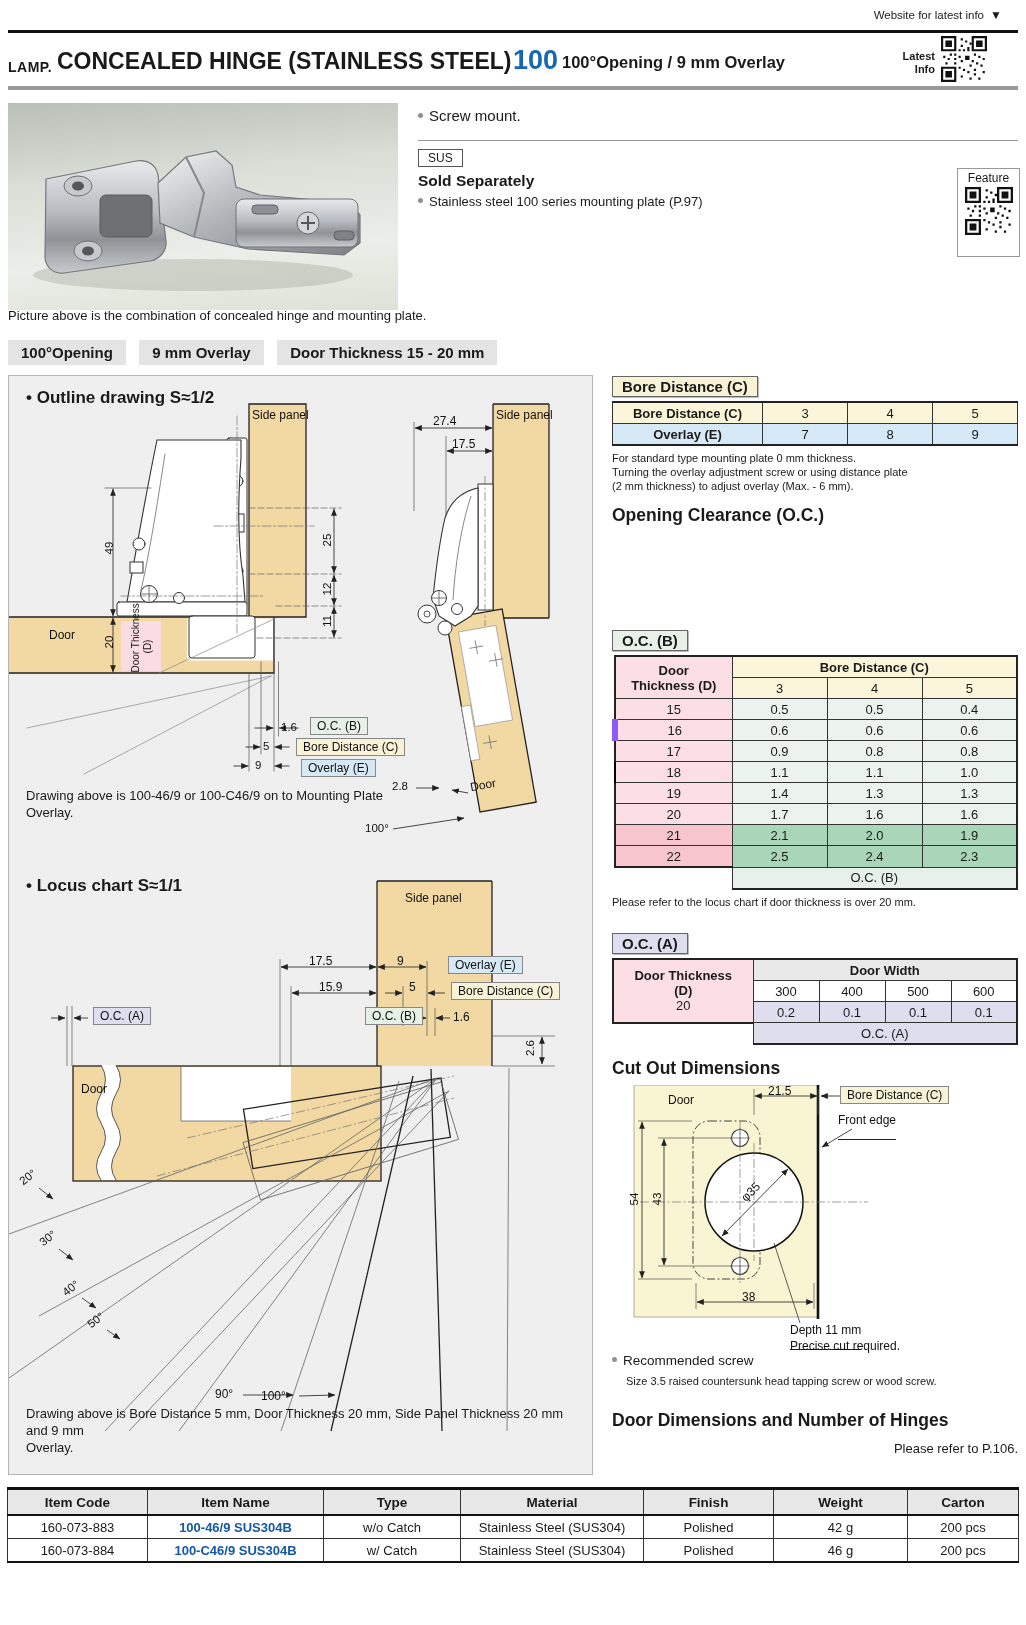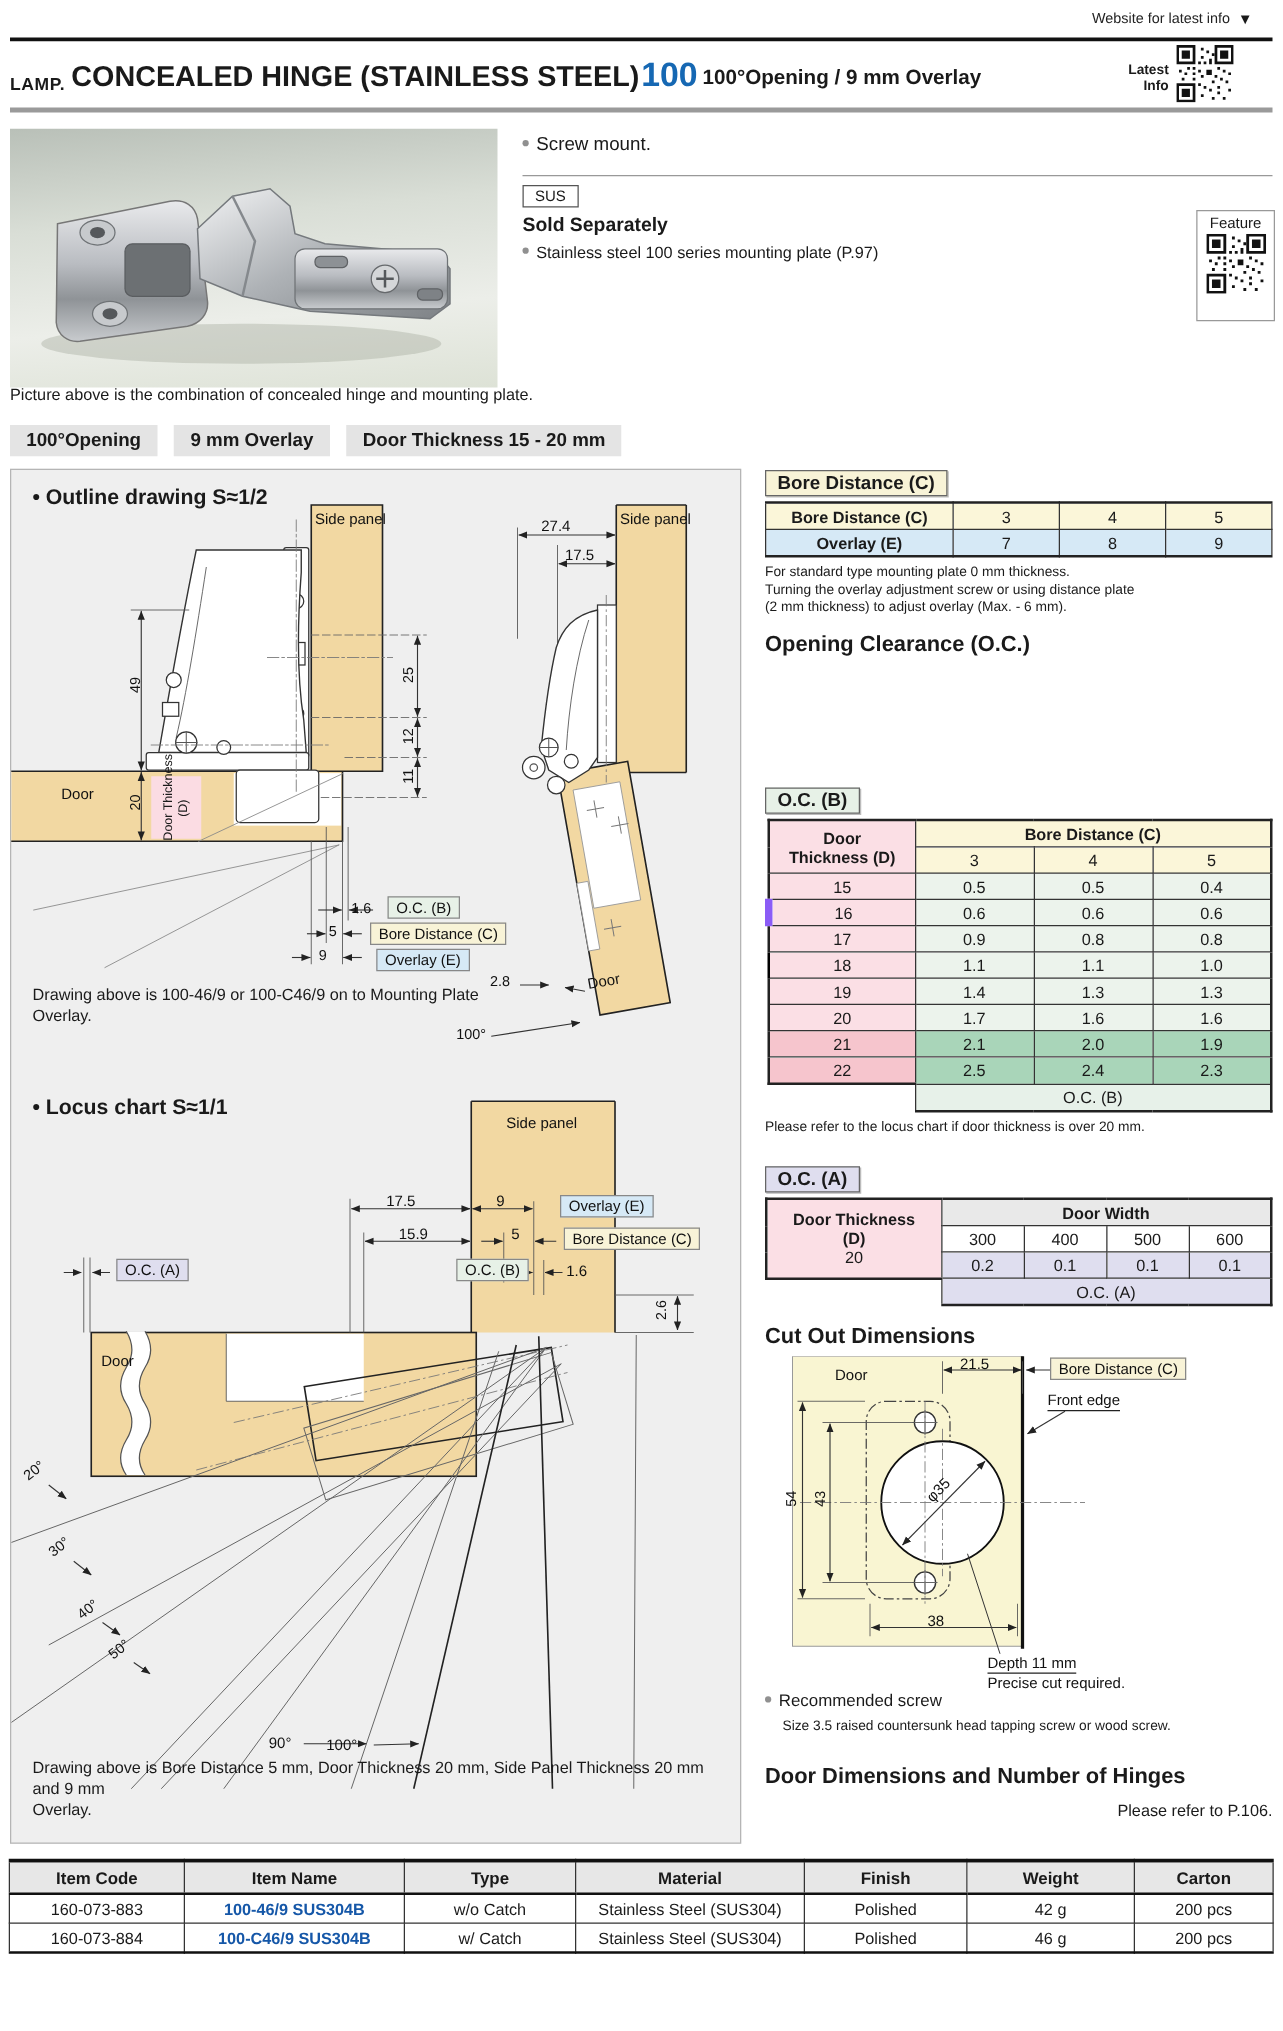--- a/index.html
+++ b/index.html
@@ -62,21 +62,21 @@
   .c-pink{background:#fbdfe5}
   .c-pinkd{background:#f6c5cd}
   .c-green{background:#ecf3ec}
   .c-greend{background:#a9d5b9}
   .c-greenf{background:#e7f1e9}
   .c-gray{background:#e9e9e9}
   .c-lav{background:#dfdeef}
   .c-white{background:#fff}
   
   .cutwrap{position:absolute;left:612px;top:1085px;width:406px;height:268px}
-  .ulab{border-bottom:1px solid #222;padding-bottom:1px}
+  .ulab{border-bottom:1px solid #222;padding-bottom:12px}
   
   .items{position:absolute;left:7px;top:1487px;width:1012px}
   .items table{border:1px solid #222;border-top:3px solid #111;border-bottom:2px solid #111}
   .items th{border:1px solid #333;border-bottom:2px solid #111;background:#e7e7e7;height:24px;font-size:13.5px}
   .items td{border:1px solid #333;height:22px}
   .linkblue{color:#1557a8;font-weight:bold}
   svg{position:absolute;left:0;top:0}
   .qr{display:block;margin:2px auto 0}
 </style>
 </head>

